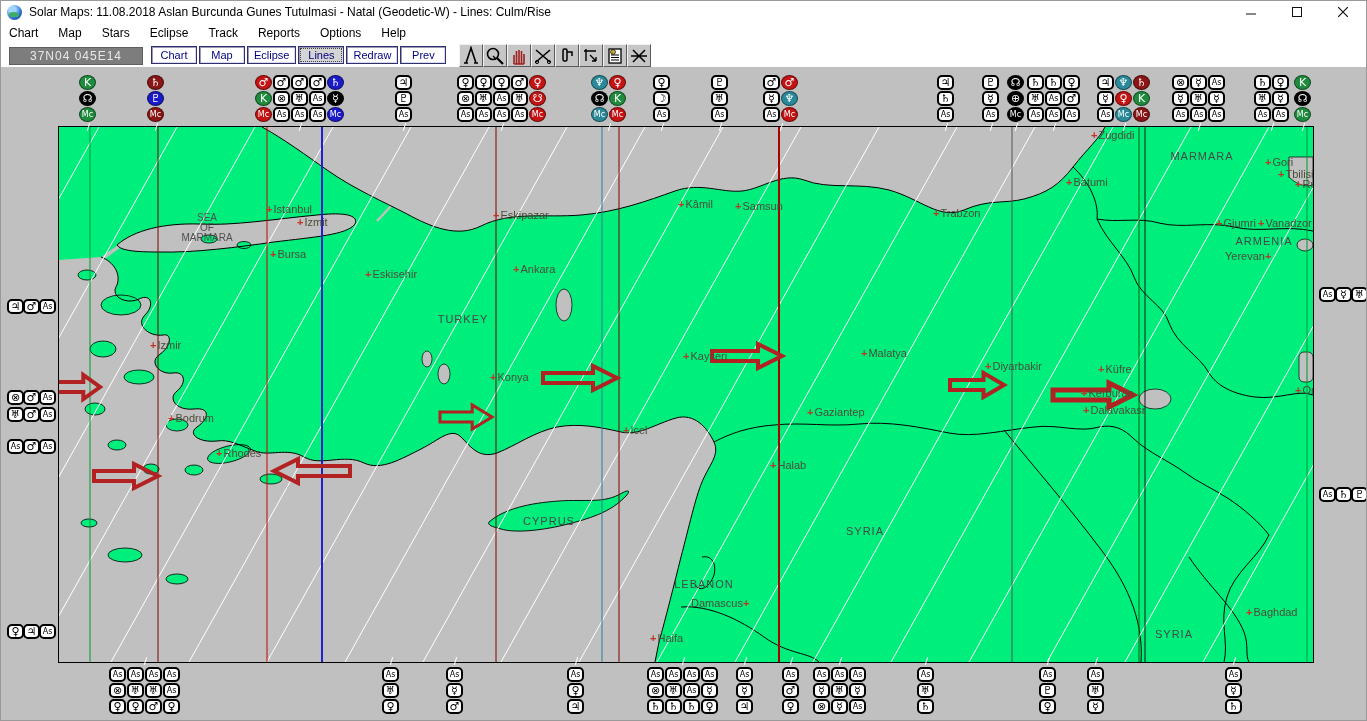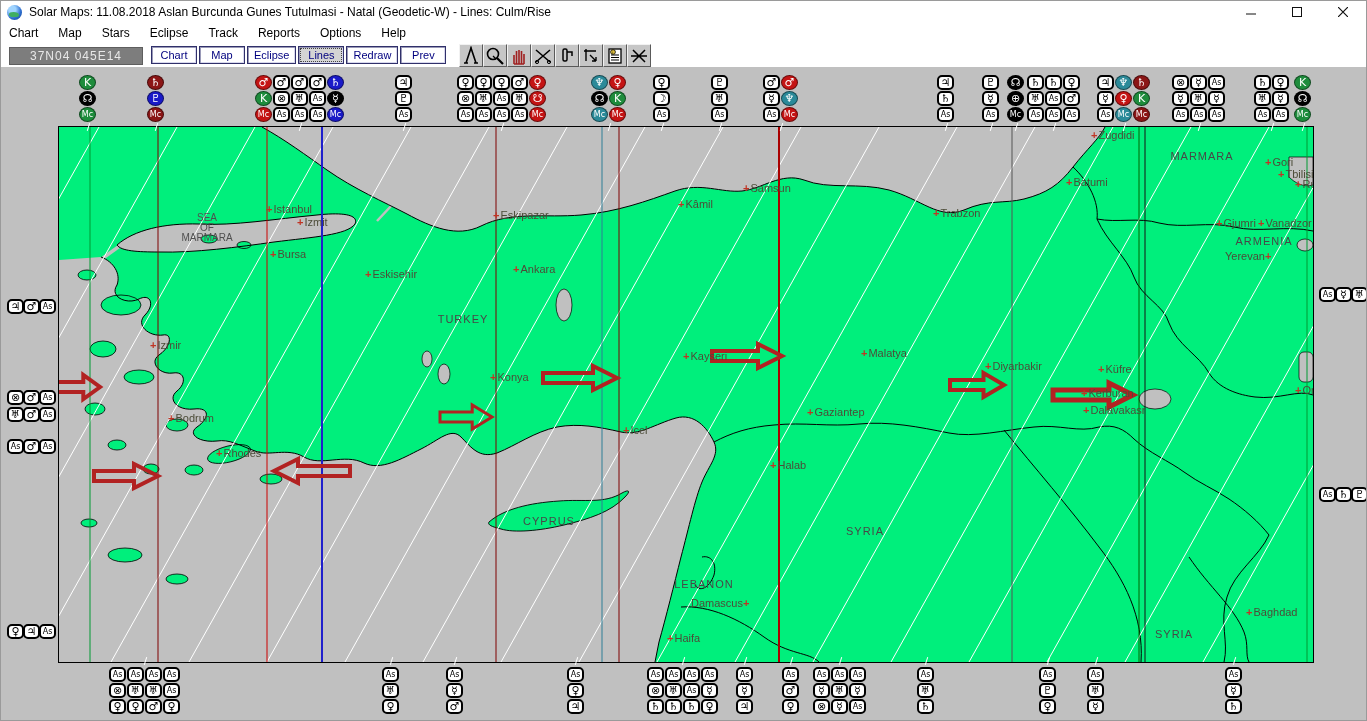--- a/index.html
+++ b/index.html
@@ -267,21 +267,21 @@
           </g>
       </svg>
       <div id="labels">
           <div class="city" style="left: 207px; top: 83px;"><span class="pl">+</span>Istanbul</div>
           <div class="city" style="left: 238px; top: 96px;"><span class="pl">+</span>Izmit</div>
           <div class="city" style="left: 211px; top: 128px;"><span class="pl">+</span>Bursa</div>
           <div class="city" style="left: 306px; top: 148px;"><span class="pl">+</span>Eskisehir</div>
           <div class="city" style="left: 434px; top: 89px;"><span class="pl">+</span>Eskipazar</div>
           <div class="city" style="left: 454px; top: 143px;"><span class="pl">+</span>Ankara</div>
           <div class="city" style="left: 579px; top: 78px; margin-left: 40px;"><span class="pl">+</span>Kâmil</div>
-          <div class="city" style="left: 676px; top: 62px; margin-left: 8px;"><span class="pl">+</span>Samsun</div>
+          <div class="city" style="left: 676px; top: 80px;"><span class="pl">+</span>Samsun</div>
           <div class="city" style="left: 874px; top: 87px;"><span class="pl">+</span>Trabzon</div>
           <div class="city" style="left: 1032px; top: 9px;"><span class="pl">+</span>Zugdidi</div>
           <div class="city" style="left: 1007px; top: 56px;"><span class="pl">+</span>Batumi</div>
           <div class="city" style="left: 1176px; top: 36px; margin-left: 30px;"><span class="pl">+</span>Gori</div>
           <div class="city" style="left: 1219px; top: 48px;"><span class="pl">+</span>Tbilisi</div>
           <div class="city" style="left: 1236px; top: 58px;"><span class="pl">+</span>Rustavi</div>
           <div class="city" style="left: 1157px; top: 97px;"><span class="pl">+</span>Gjumri</div>
           <div class="city" style="left: 1199px; top: 97px;"><span class="pl">+</span>Vanadzor</div>
           <div class="city" style="left: 1166px; top: 130px;">Yerevan<span class="pl">+</span></div>
           <div class="city" style="left: 91px; top: 219px;"><span class="pl">+</span>Izmir</div>
@@ -292,21 +292,21 @@
           <div class="city" style="left: 1039px; top: 243px;"><span class="pl">+</span>Küfre</div>
           <div class="city" style="left: 1022px; top: 267px;"><span class="pl">+</span>Kerburan</div>
           <div class="city" style="left: 1024px; top: 284px;"><span class="pl">+</span>Dalavakasr</div>
           <div class="city" style="left: 1236px; top: 264px;"><span class="pl">+</span>Orumiyeh</div>
           <div class="city" style="left: 109px; top: 292px;"><span class="pl">+</span>Bodrum</div>
           <div class="city" style="left: 157px; top: 327px;"><span class="pl">+</span>Rhodes</div>
           <div class="city" style="left: 564px; top: 304px;"><span class="pl">+</span>Icel</div>
           <div class="city" style="left: 748px; top: 286px;"><span class="pl">+</span>Gaziantep</div>
           <div class="city" style="left: 711px; top: 339px;"><span class="pl">+</span>Halab</div>
           <div class="city" style="left: 632px; top: 477px;">Damascus<span class="pl">+</span></div>
-          <div class="city" style="left: 608px; top: 512px; text-align: right;"><span class="pl">+</span>Haifa</div>
+          <div class="city" style="left: 591px; top: 512px; text-align: right;"><span class="pl">+</span>Haifa</div>
           <div class="city" style="left: 1187px; top: 486px;"><span class="pl">+</span>Baghdad</div>
           <div class="country" style="left: 1143px; top: 30px;">MARMARA</div>
           <div class="country" style="left: 1205px; top: 115px;">ARMENIA</div>
           <div class="country" style="left: 404px; top: 193px;">TURKEY</div>
           <div class="country" style="left: 490px; top: 395px;">CYPRUS</div>
           <div class="country" style="left: 806px; top: 405px;">SYRIA</div>
           <div class="country" style="left: 645px; top: 458px;">LEBANON</div>
           <div class="country" style="left: 1115px; top: 508px;">SYRIA</div>
           <div class="sealab" style="left: 148px; top: 86px;">SEA<br>OF<br>MARMARA</div>
         </div>

